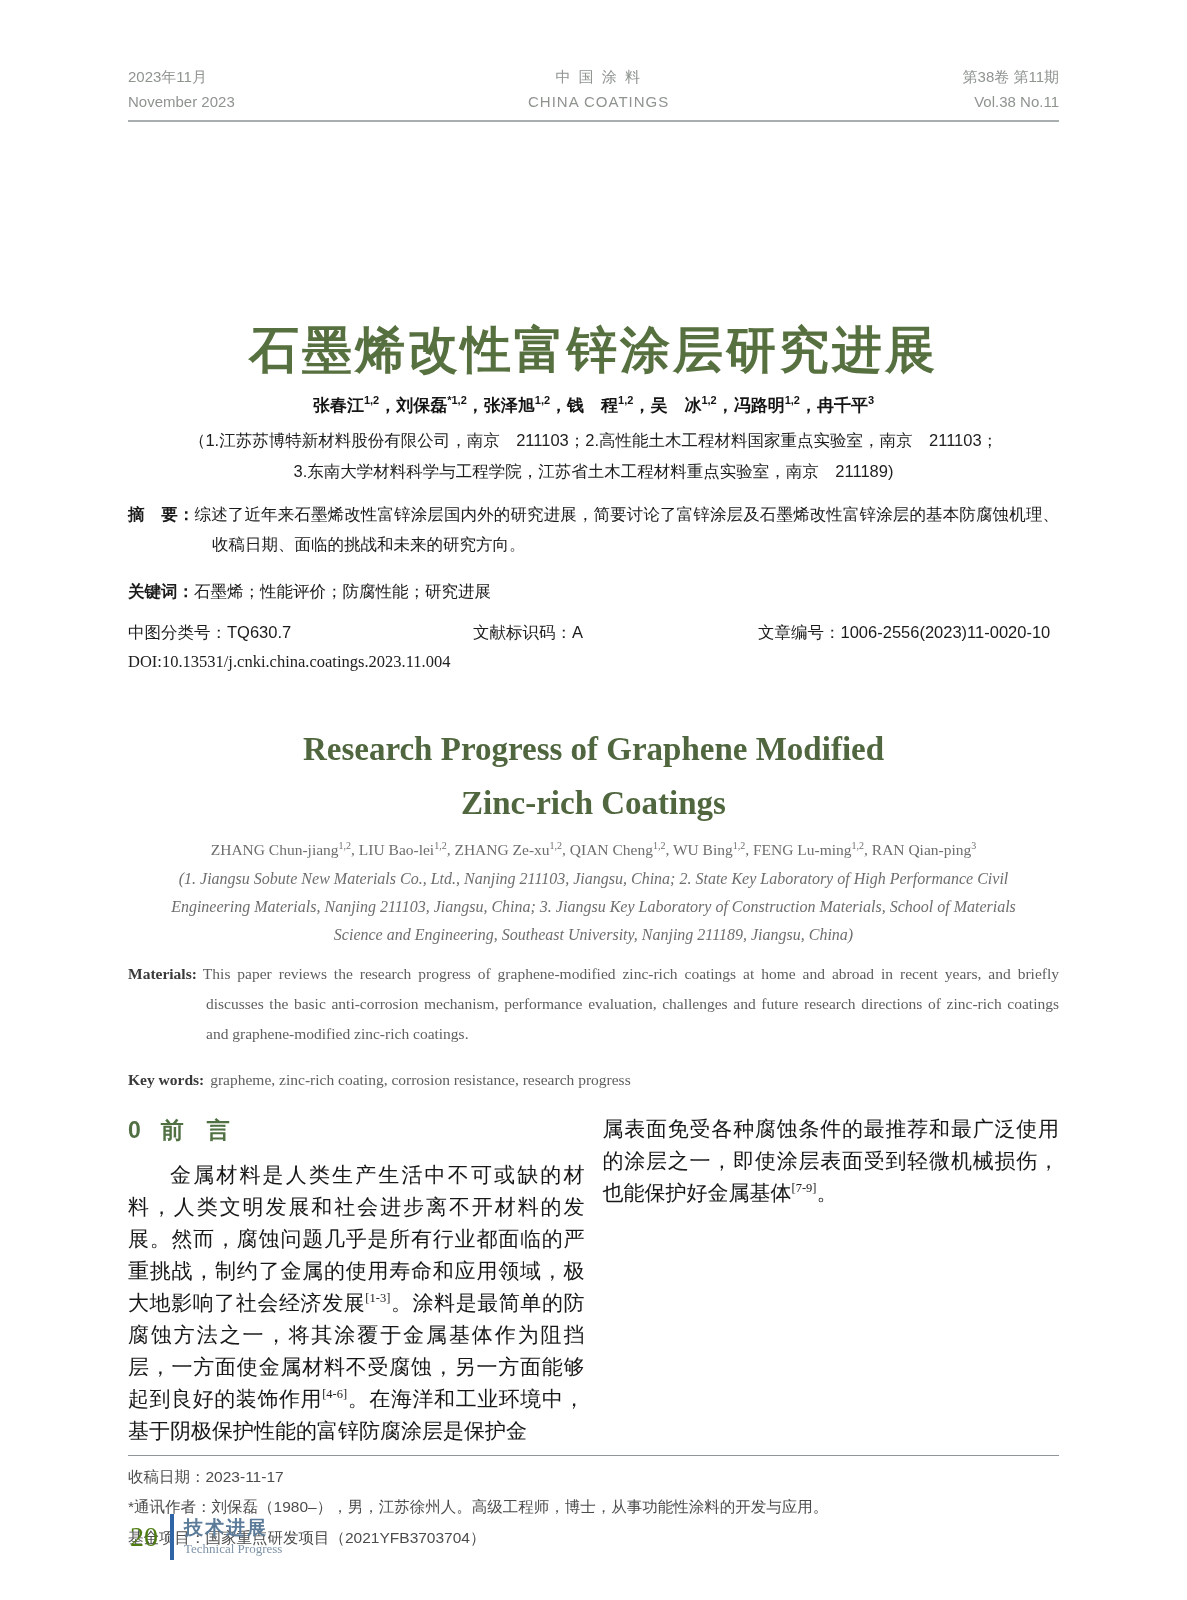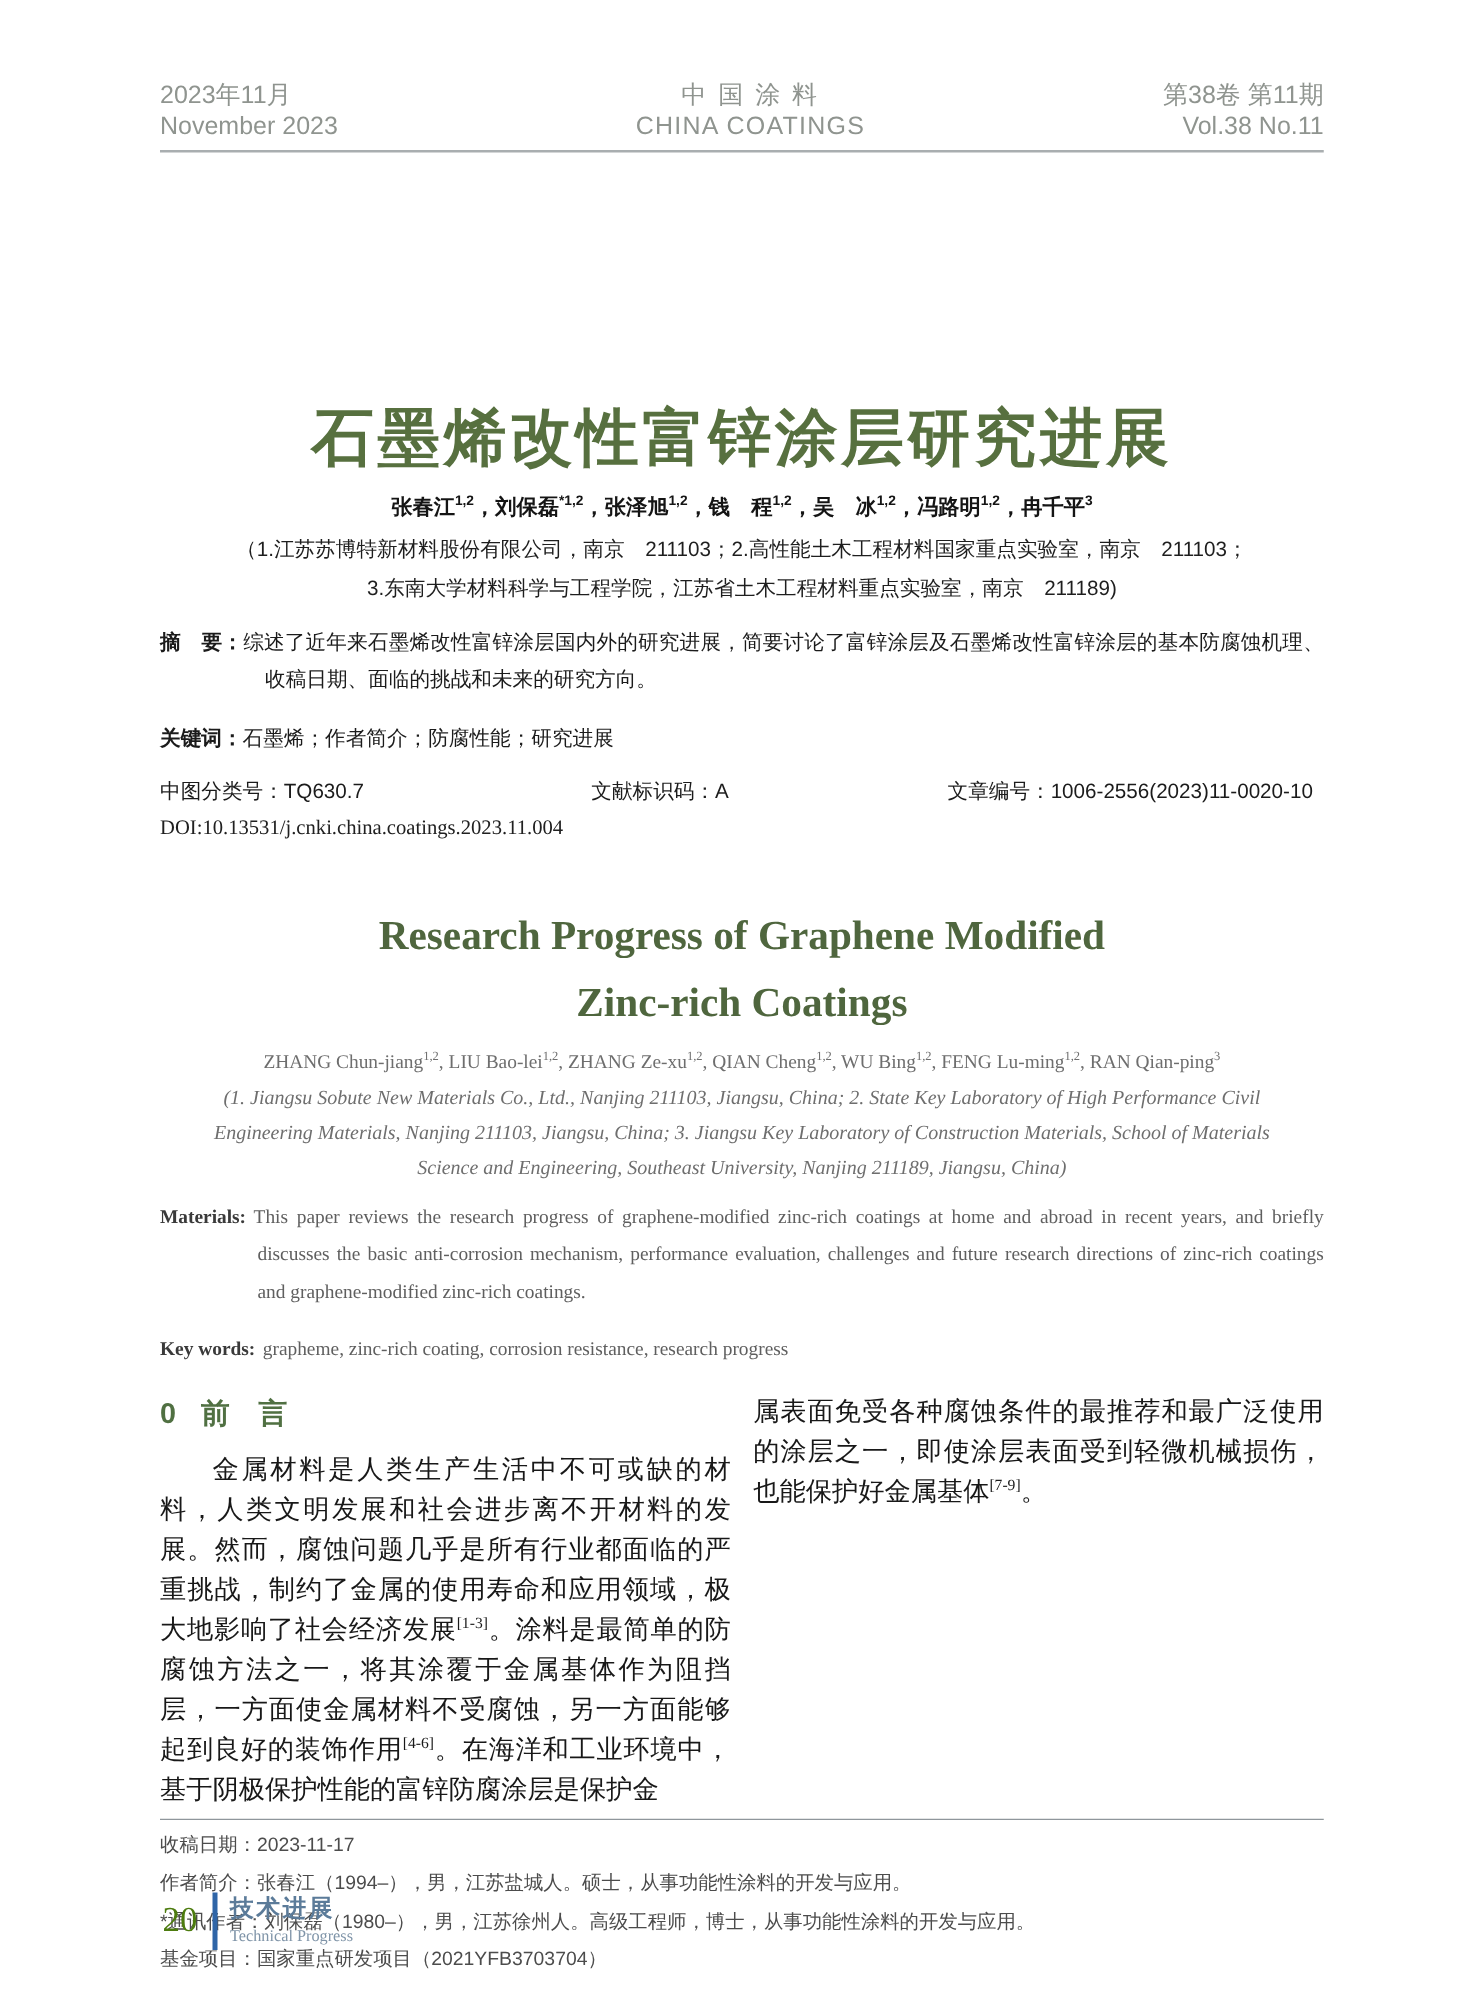--- a/index.html
+++ b/index.html
@@ -11,21 +11,21 @@
     box-sizing:border-box;
     padding:0 128px;
     overflow:hidden;
     font-family:"Liberation Sans",sans-serif;
     color:#1c1c1c;
   }
   
   .journal-header{
     display:flex;justify-content:space-between;align-items:flex-start;
     padding-top:64px;
-    color:#8f948f;font-size:20px;line-height:25px;
+    color:#8f948f;font-size:15px;line-height:25px;
   }
   .h-center{text-align:center;letter-spacing:2px;}
   .h-center .en{letter-spacing:1px;}
   .h-right{text-align:right;}
   .header-rule{border:none;border-top:2px solid #a9aeb0;margin:6px 0 0 0;}
   
   .title-cn{
     margin:200px 0 0 0;
     text-align:center;
     color:#57703f;
@@ -127,21 +127,21 @@
   <hr class="header-rule">
 
   <h1 class="title-cn">石墨烯改性富锌涂层研究进展</h1>
   <div class="authors-cn"><span>张春江</span><sup>1,2</sup>，<span>刘保磊</span><sup>*1,2</sup>，<span>张泽旭</span><sup>1,2</sup>，<span>钱　程</span><sup>1,2</sup>，<span>吴　冰</span><sup>1,2</sup>，<span>冯路明</span><sup>1,2</sup>，<span>冉千平</span><sup>3</sup></div>
   <div class="affil-cn">
     <div>（1.江苏苏博特新材料股份有限公司，南京　211103；2.高性能土木工程材料国家重点实验室，南京　211103；</div>
     <div>3.东南大学材料科学与工程学院，江苏省土木工程材料重点实验室，南京　211189)</div>
   </div>
 
   <p class="abstract-cn"><span class="cnlabel">摘　要：</span><span>综述了近年来石墨烯改性富锌涂层国内外的研究进展，简要讨论了富锌涂层及石墨烯改性富锌涂层的基本防腐蚀机理、收稿日期、面临的挑战和未来的研究方向。</span></p>
-  <p class="keywords-cn"><span class="cnlabel">关键词：</span><span>石墨烯；作者简介；防腐性能；研究进展</span></p>
+  <p class="keywords-cn"><span class="cnlabel">关键词：</span><span>石墨烯；性能评价；防腐性能；研究进展</span></p>
   <div class="meta-row">
     <span>中图分类号：TQ630.7</span>
     <span>文献标识码：A</span>
     <span>文章编号：1006-2556(2023)11-0020-10</span>
   </div>
   <div class="doi-line">DOI:10.13531/j.cnki.china.coatings.2023.11.004</div>
 
   <h2 class="title-en">
     <div>Research Progress of Graphene Modified</div>
     <div>Zinc-rich Coatings</div>
@@ -158,21 +158,20 @@
       <p class="indent">金属材料是人类生产生活中不可或缺的材料，人类文明发展和社会进步离不开材料的发展。然而，腐蚀问题几乎是所有行业都面临的严重挑战，制约了金属的使用寿命和应用领域，极大地影响了社会经济发展<sup class="ref">[1-3]</sup>。涂料是最简单的防腐蚀方法之一，将其涂覆于金属基体作为阻挡层，一方面使金属材料不受腐蚀，另一方面能够起到良好的装饰作用<sup class="ref">[4-6]</sup>。在海洋和工业环境中，基于阴极保护性能的富锌防腐涂层是保护金</p>
     </div>
     <div class="col">
       <p>属表面免受各种腐蚀条件的最推荐和最广泛使用的涂层之一，即使涂层表面受到轻微机械损伤，也能保护好金属基体<sup class="ref">[7-9]</sup>。</p>
     </div>
   </section>
 
   <hr class="footnote-rule">
   <div class="footnotes">
     <div>收稿日期：2023-11-17</div>
-    <div>作者简介：张春江（1994–），男，江苏盐城人。硕士，从事功能性涂料的开发与应用。</div>
     <div>*通讯作者：刘保磊（1980–），男，江苏徐州人。高级工程师，博士，从事功能性涂料的开发与应用。</div>
     <div>基金项目：国家重点研发项目（2021YFB3703704）</div>
   </div>
 
   <footer class="page-footer">
     <span class="pnum">20</span>
     <span class="vbar"></span>
     <div>
       <div class="flabel-cn">技术进展</div>
       <div class="flabel-en">Technical Progress</div>

